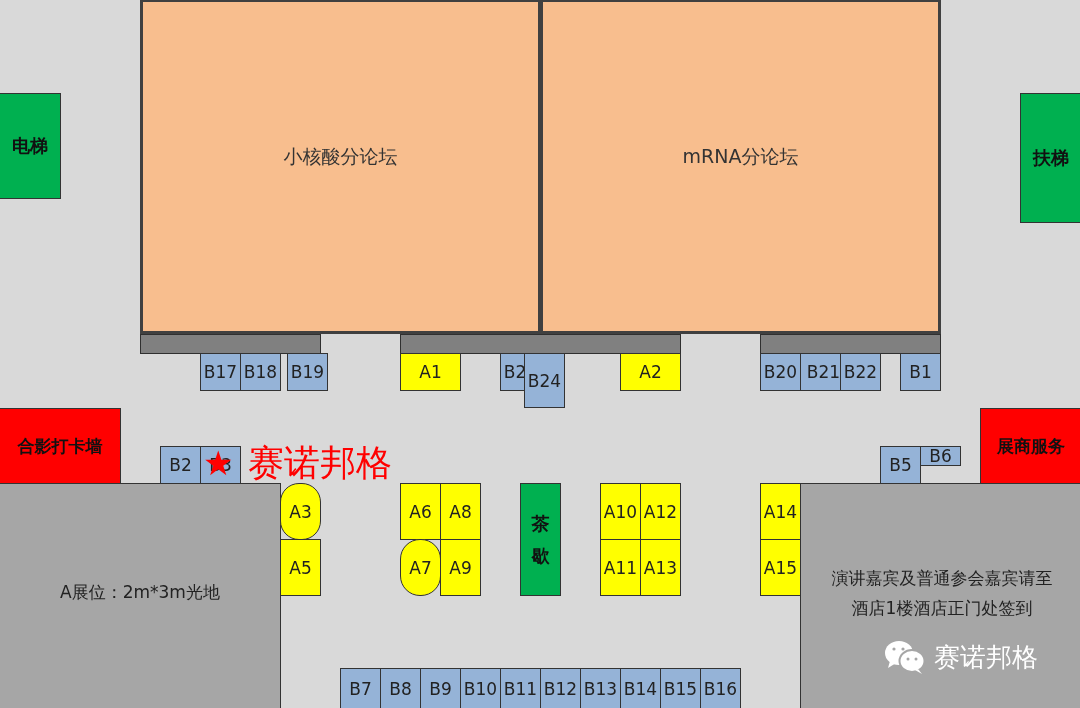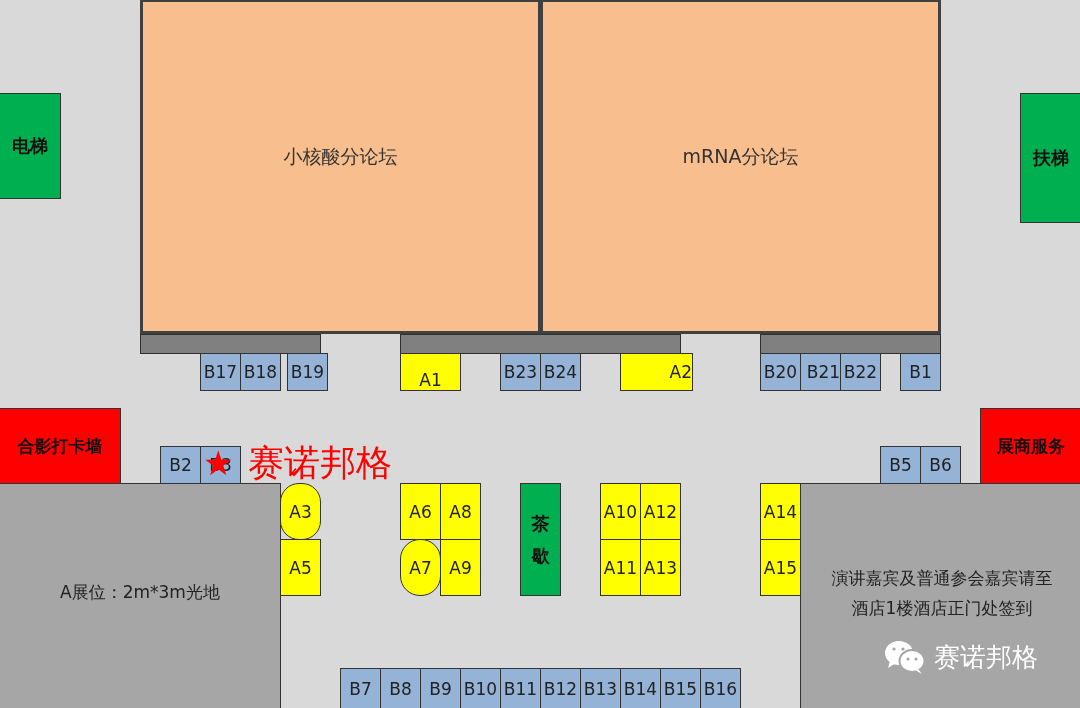--- a/index.html
+++ b/index.html
@@ -40,30 +40,30 @@
 <div class="abs booth booth-b" style="left:200px;top:353px;width:41px;height:38px;">
     <span>B17</span>
   </div>
 <div class="abs booth booth-b" style="left:240px;top:353px;width:41px;height:38px;">
     <span>B18</span>
   </div>
 <div class="abs booth booth-b" style="left:280px;top:353px;width:41px;height:38px;margin-left:7px;">
     <span>B19</span>
   </div>
 
-<div class="abs booth booth-a" style="left:400px;top:353px;width:61px;height:38px;align-items:flex-end;">
+<div class="abs booth booth-a" style="left:400px;top:353px;width:61px;height:38px;">
     <span>A1</span>
   </div>
 <div class="abs booth booth-b" style="left:500px;top:353px;width:41px;height:38px;">
     <span>B23</span>
   </div>
-<div class="abs booth booth-b" style="left:540px;top:353px;width:41px;height:38px;">
+<div class="abs booth booth-b" style="left:524px;top:353px;width:41px;height:55px;">
     <span>B24</span>
   </div>
-<div class="abs booth booth-a" style="left:620px;top:353px;width:73px;height:38px;justify-content:flex-end;">
+<div class="abs booth booth-a" style="left:620px;top:353px;width:61px;height:38px;">
     <span>A2</span>
   </div>
 
 <div class="abs booth booth-b" style="left:760px;top:353px;width:41px;height:38px;">
     <span>B20</span>
   </div>
 <div class="abs booth booth-b" style="left:800px;top:353px;width:47px;height:38px;">
     <span>B21</span>
   </div>
 <div class="abs booth booth-b" style="left:840px;top:353px;width:41px;height:38px;">
@@ -82,21 +82,21 @@
 
 <div class="abs booth booth-b" style="left:160px;top:446px;width:41px;height:38px;">
     <span>B2</span>
   </div>
 <div class="abs booth booth-b" style="left:200px;top:446px;width:41px;height:38px;">
     <span>B3</span>
   </div>
 <div class="abs booth booth-b" style="left:880px;top:446px;width:41px;height:38px;">
     <span>B5</span>
   </div>
-<div class="abs booth booth-b" style="left:920px;top:446px;width:41px;height:38px;">
+<div class="abs booth booth-b" style="left:920px;top:446px;width:41px;height:20px;">
     <span>B6</span>
   </div>
 
 <div class="abs" style="left: 203px; top: 442px; font-size: 34px; line-height: 42px; color: rgb(255, 0, 0);" id="star">★</div>
 <div class="abs" style="left: 248px; top: 440px; font-size: 36px; line-height: 46px; color: rgb(255, 0, 0);" id="hl">赛诺邦格</div>
 
 <div class="abs grayblock" style="left:-1px;top:483px;width:282px;height:227px;display:flex;align-items:center;justify-content:center;">
   <div class="note" style="margin-top:-10px;">
     <div>A展位：2m*3m光地</div>
   </div>

